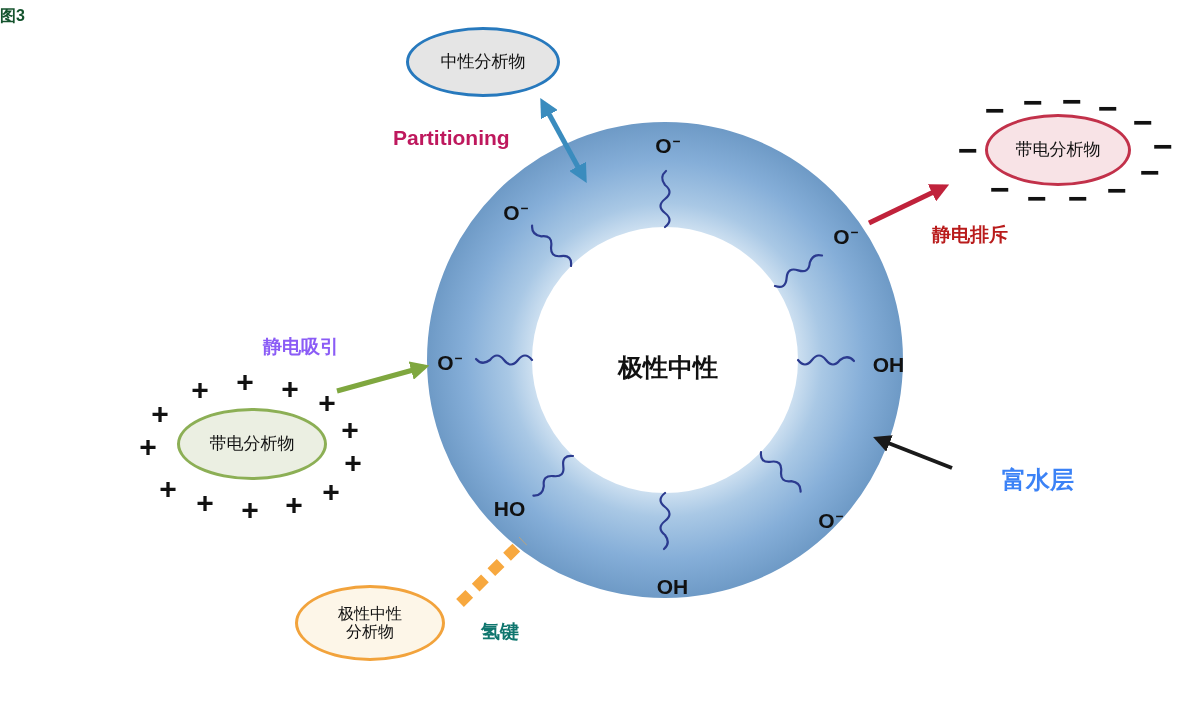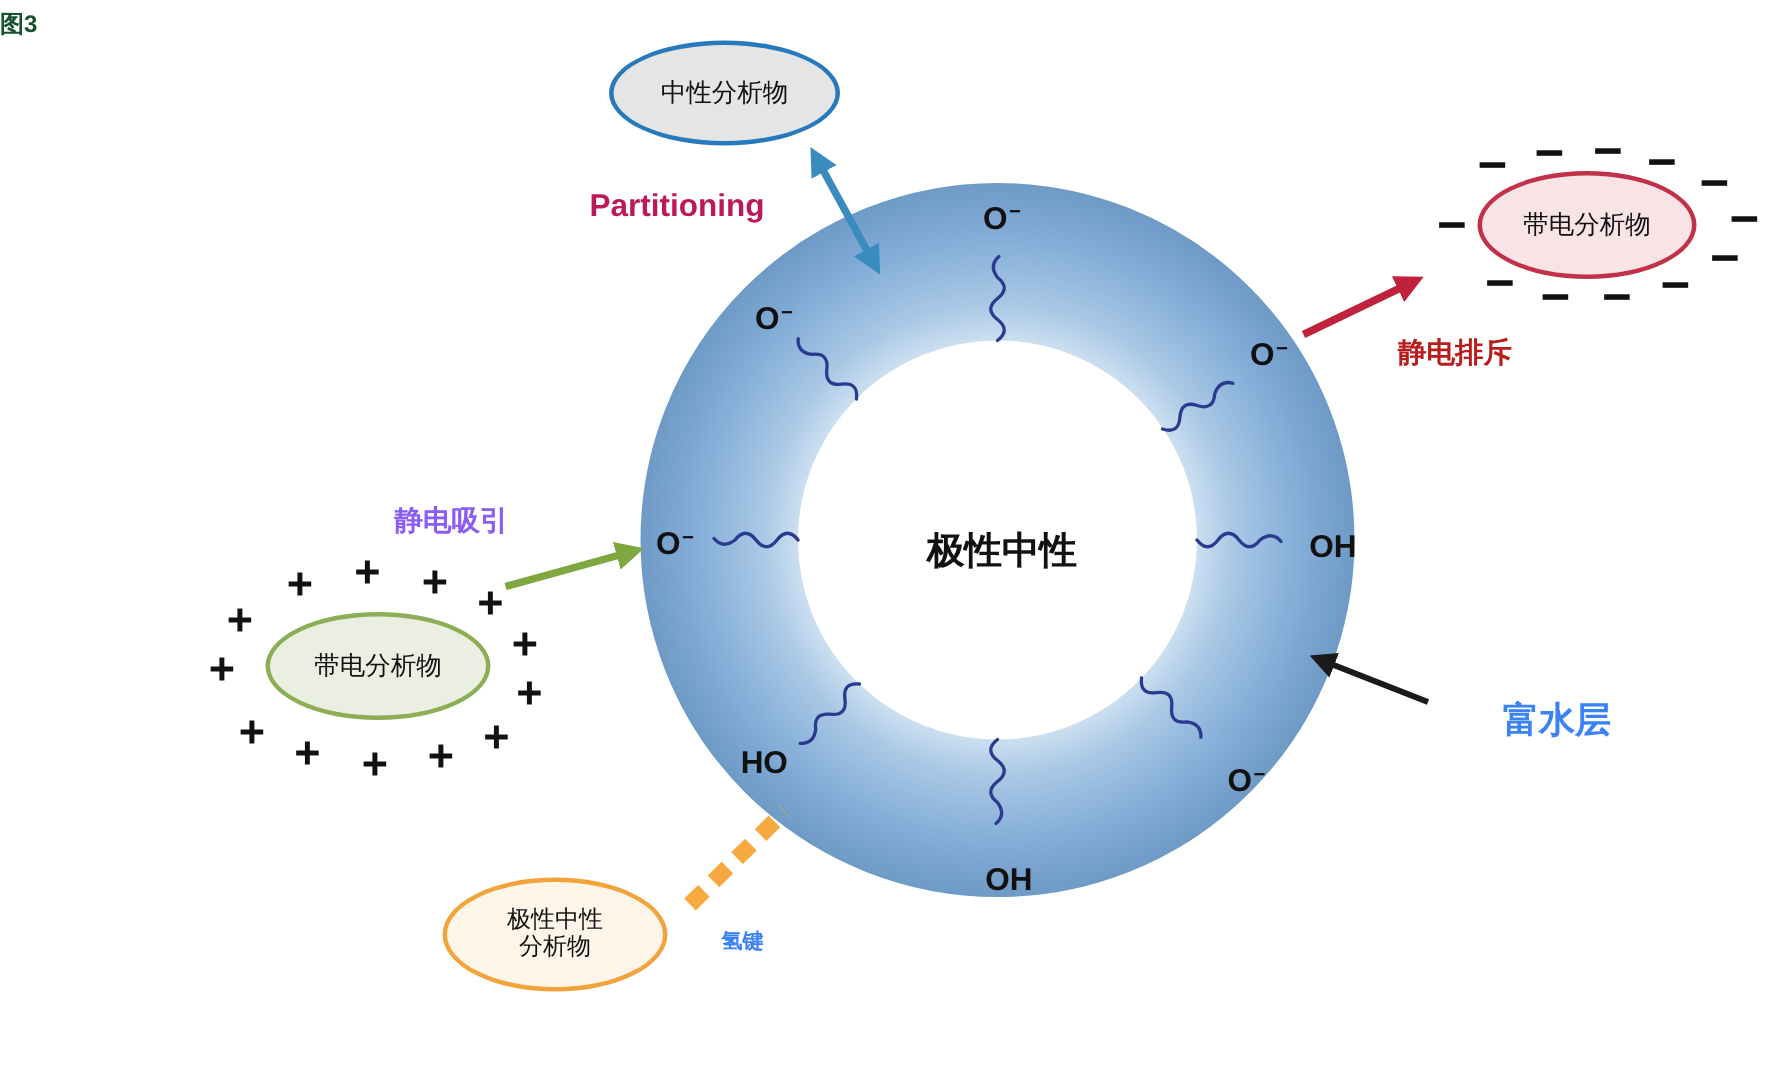--- a/index.html
+++ b/index.html
@@ -20,21 +20,21 @@
 
   
   .ligand{font-size:21px;font-weight:bold;color:#111;white-space:nowrap;}
   .ligand sup{font-size:0.65em;vertical-align:0.5em;margin-left:1px;font-weight:bold;}
 
   
   .mech{font-weight:bold;white-space:nowrap;}
   .mech-partitioning{left:393px;top:126px;font-size:21px;color:#be185d;}
   .mech-repulsion{left:932px;top:222px;font-size:19px;color:#b91c1c;}
   .mech-attraction{left:263px;top:334px;font-size:19px;color:#8b5cf6;}
-  .mech-hbond{left:481px;top:619px;font-size:14px;color:#3b82f6;}
+  .mech-hbond{left:481px;top:619px;font-size:19px;color:#0f766e;}
   .mech-water{left:962px;top:464px;font-size:24px;color:#3b82f6;margin-left:40px;}
 
   
   .ellipse{
     border-radius:50%;display:flex;flex-direction:column;align-items:center;justify-content:center;
     text-align:center;font-family:"Liberation Serif","DejaVu Serif",serif;
     font-size:17px;color:#111;line-height:1.15;box-sizing:border-box;
   }
   .el-neutral{left:406px;top:27px;width:154px;height:70px;border:3px solid #2779bd;background:#e5e5e5;}
   .el-negative{left:985px;top:114px;width:146px;height:72px;border:3px solid #c2314a;background:#f8e3e6;}

